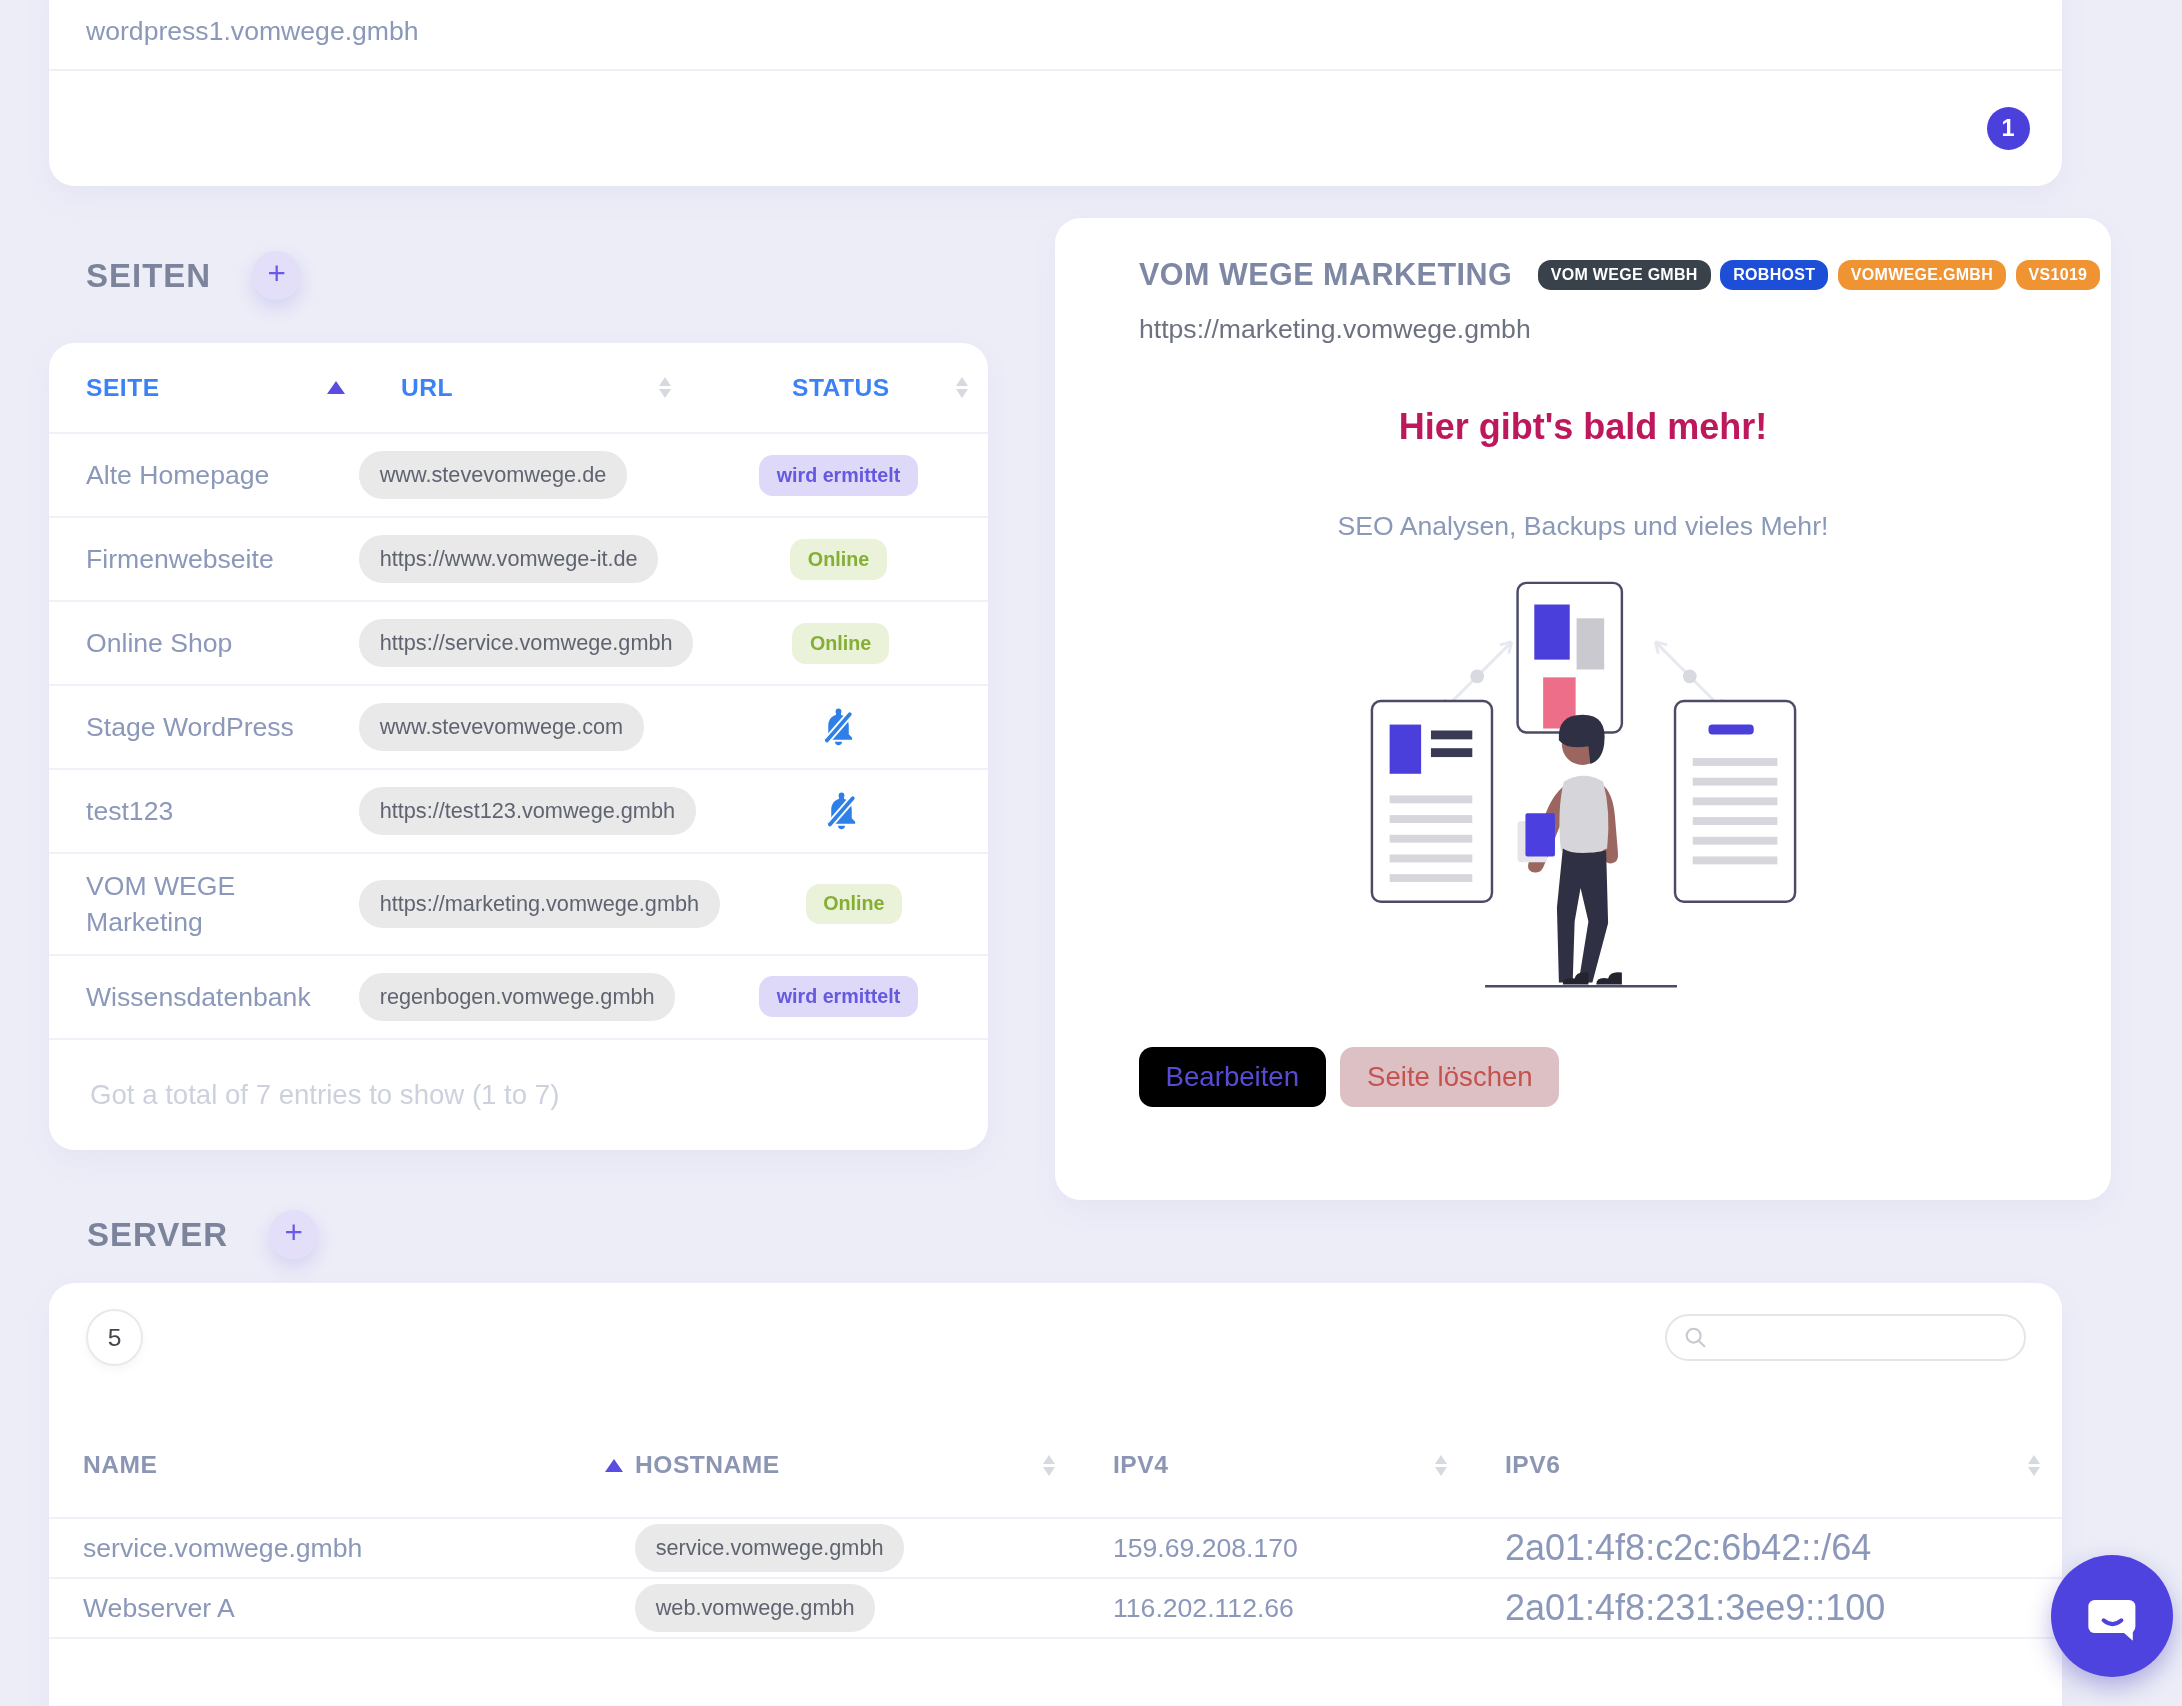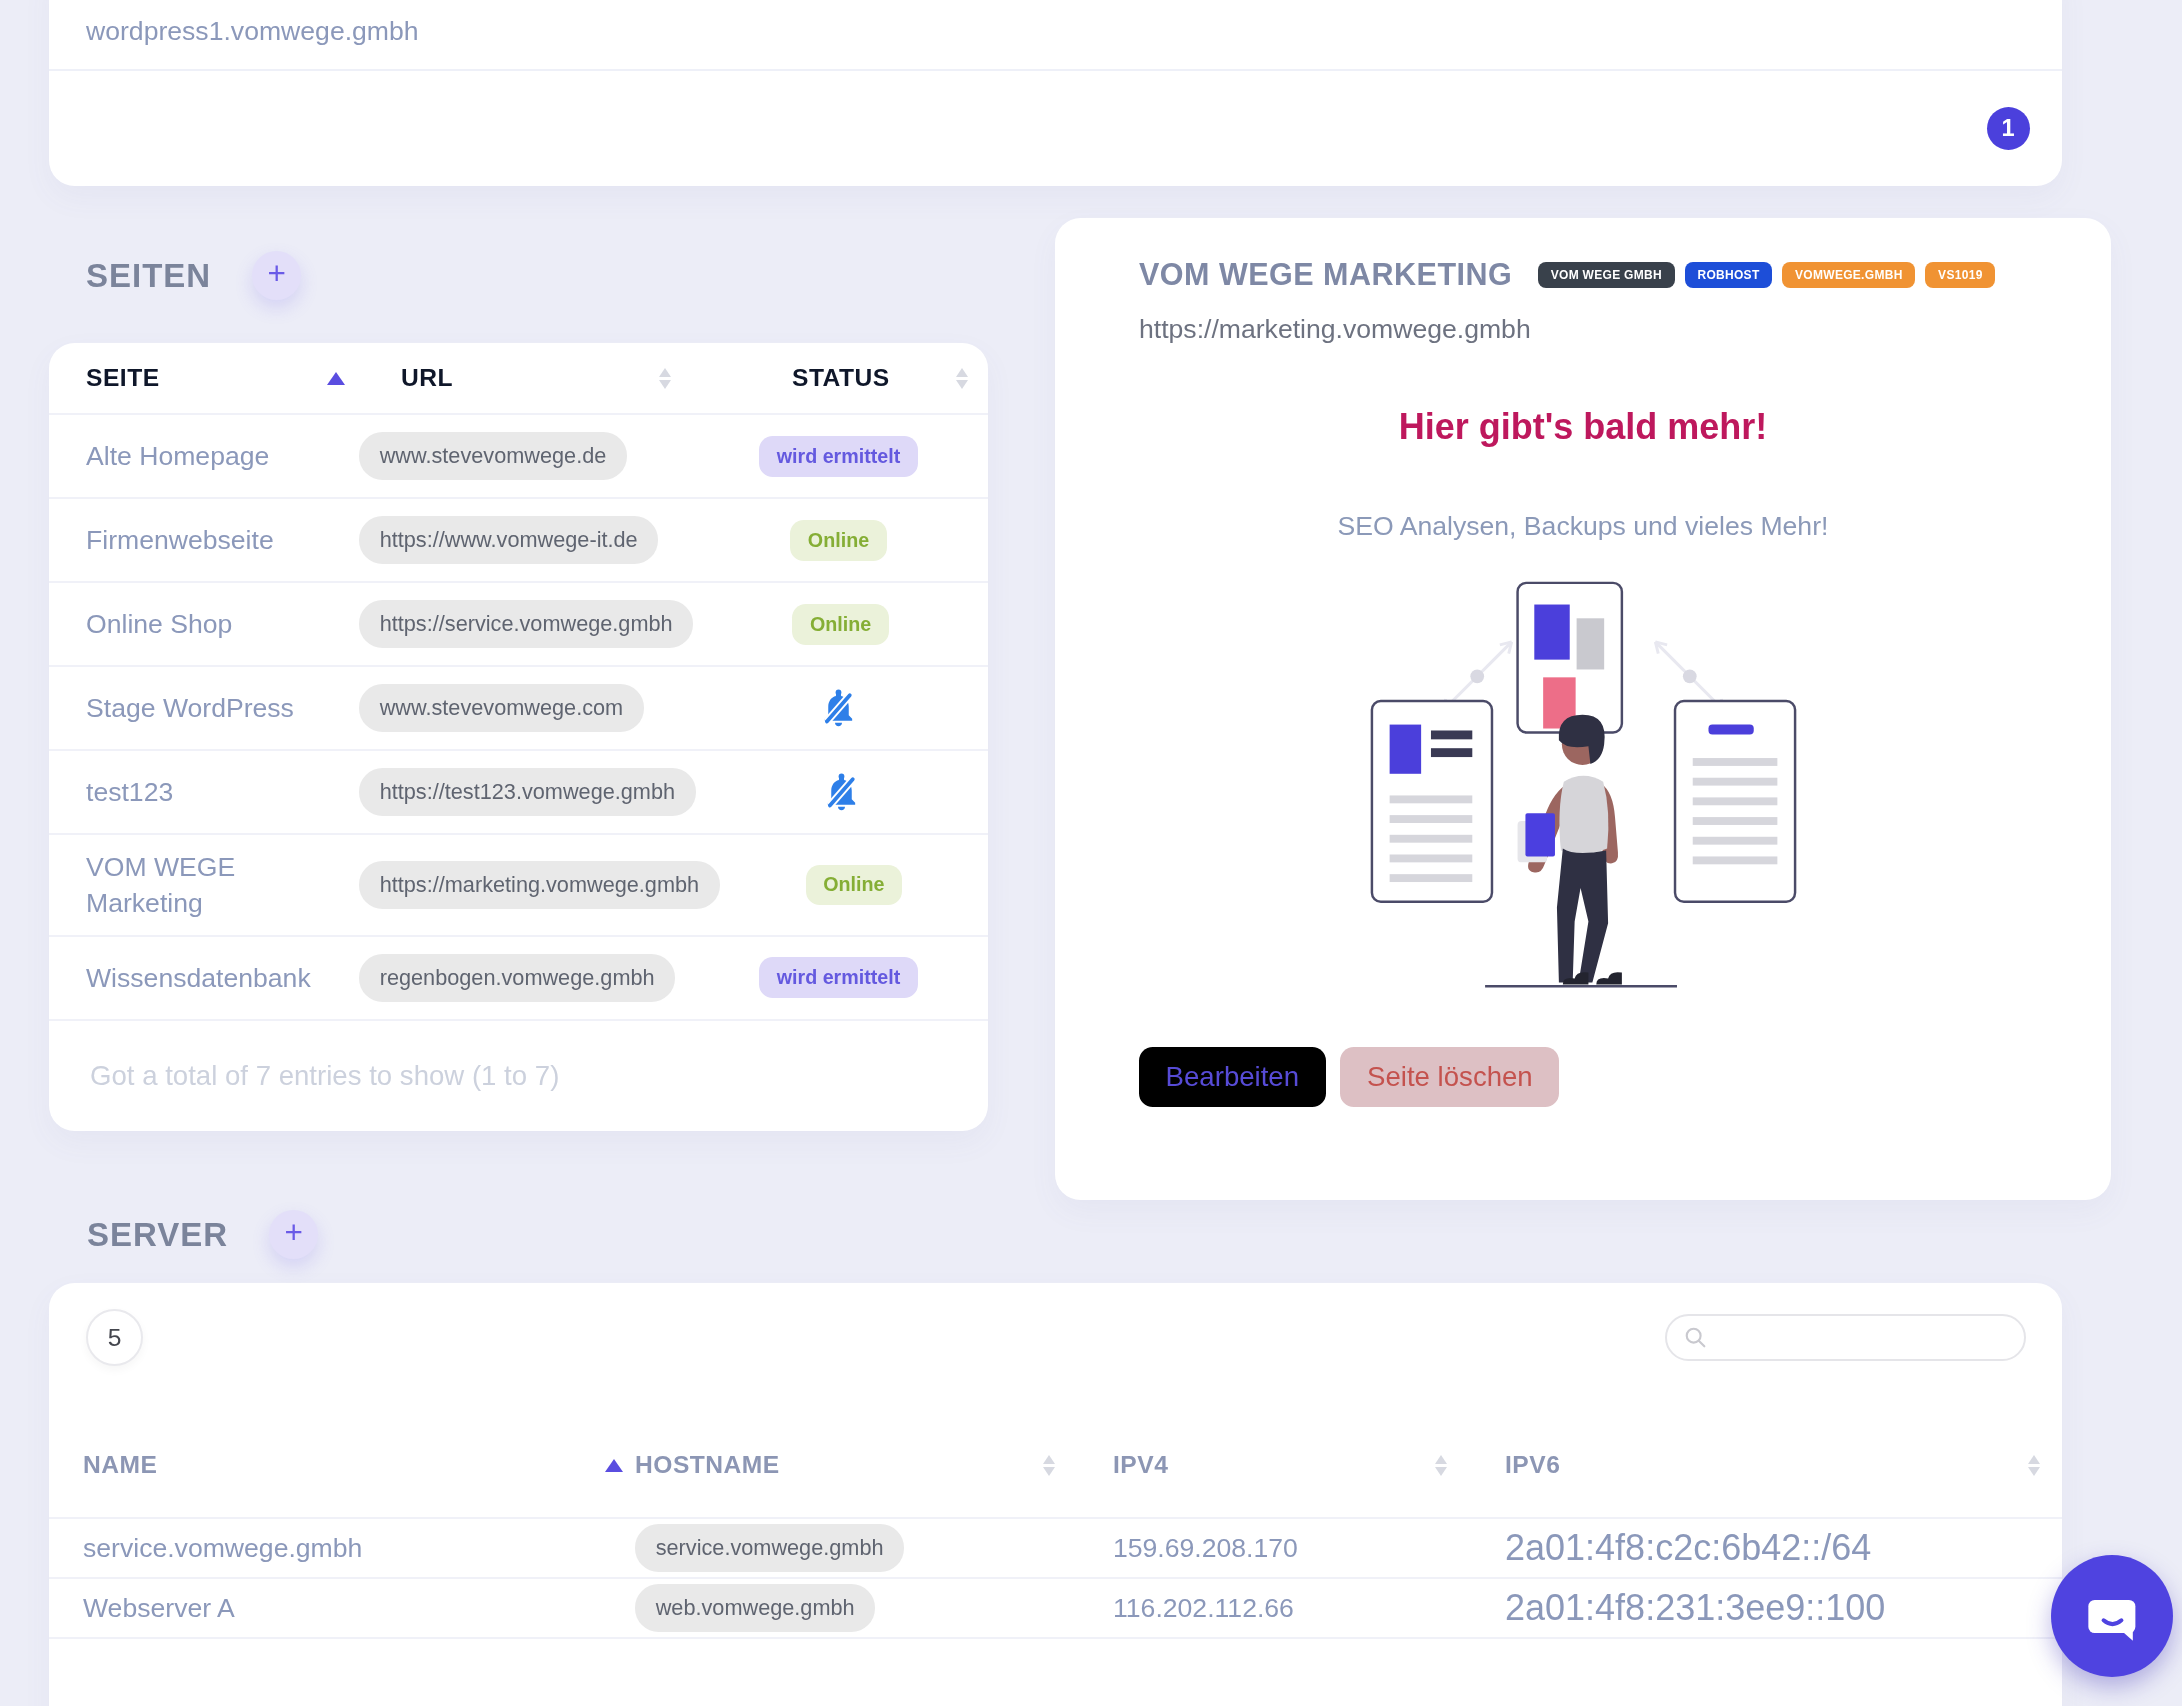--- a/index.html
+++ b/index.html
@@ -28,22 +28,22 @@
   .add-btn { width:49px; height:49px; border-radius:50%; border:none; background:#e3dff9;
              color:#6a5be7; font-size:31.5px; line-height:1; cursor:pointer;
              box-shadow:0 7.9px 17.7px rgba(106,91,231,0.18); display:flex; align-items:center; justify-content:center; padding-bottom:3.9px;}
 
   
   .mid-row { display:flex; margin:32.5px 0 0 49px; align-items:flex-start; }
   .left-col { width:939px; }
   .left-col .section-head { margin:33px 0 0 37px; }
   .seiten-card { margin-top:43px; width:939px; }
 
-  .s-header { display:flex; align-items:center; height:70px; padding-left:37px;
-              color:#0f172a; font-size:24.6px; font-weight:bold; letter-spacing:0.5px; }
+  .s-header { display:flex; align-items:center; height:89px; padding-left:37px;
+              color:#3b82f6; font-size:24.6px; font-weight:bold; letter-spacing:0.5px; }
   .s-h-name { flex:0 0 273px; display:flex; align-items:center; justify-content:space-between; padding-right:13.8px; }
   .s-h-url  { flex:0 0 330px; display:flex; align-items:center; justify-content:space-between; padding-left:42px; padding-right:17.7px; }
   .s-h-status { flex:1; display:flex; align-items:center; justify-content:space-between; padding-left:103px; padding-right:19.7px; }
 
   .tri-asc { width:0; height:0; border-left:9.9px solid transparent; border-right:9.9px solid transparent;
              border-bottom:13.8px solid #5a4de0; cursor:pointer; }
   .updown { display:flex; flex-direction:column; gap:3px; cursor:pointer; }
   .updown i { width:0; height:0; border-left:6.9px solid transparent; border-right:6.9px solid transparent; display:block; }
   .updown .up { border-bottom:9.9px solid #d7d9e1; }
   .updown .dn { border-top:9.9px solid #d7d9e1; }
@@ -61,21 +61,21 @@
   .bell { width:41px; height:41px; cursor:pointer; }
 
   .s-footer { border-top:2px solid #f0f1f8; height:112px; display:flex; align-items:center;
               padding-left:41px; color:#ccd1dd; font-size:27.6px; }
 
   
   .detail-card { width:1056px; margin-left:67px; height:982px; padding:39px 84px 0 84px; }
   .d-titlerow { display:flex; align-items:center; gap:25.6px; flex-wrap:nowrap; }
   .d-title { font-size:30.5px; font-weight:bold; color:#7e88a5; letter-spacing:0.5px; white-space:nowrap; }
   .tags { display:flex; gap:9.9px; }
-  .tag { color:#fff; font-size:12px; font-weight:bold; padding:5.9px 12.8px; border-radius:8px; white-space:nowrap; letter-spacing:0.3px;}
+  .tag { color:#fff; font-size:16px; font-weight:bold; padding:5.9px 12.8px; border-radius:13px; white-space:nowrap; letter-spacing:0.3px;}
   .d-url { margin-top:21.7px; color:#6d7280; font-size:26.6px; }
   .d-headline { margin-top:61px; text-align:center; color:#be185d; font-size:36px; font-weight:bold; }
   .d-desc { margin-top:23.6px; text-align:center; color:#8b99b8; font-size:26.6px; line-height:37px; }
   .d-illu { display:block; margin:29.6px auto 0 auto; }
   .d-buttons { display:flex; gap:14.8px; margin-top:39px; }
   .btn { border:none; font-size:27.6px; padding:13.8px 26.6px; border-radius:13.8px; cursor:pointer;
          font-family:"Liberation Sans", sans-serif; }
   .btn-edit { background:#000000; color:#574bd6; }
   .btn-delete { background:#ddc0c4; color:#c4524e; }
 

